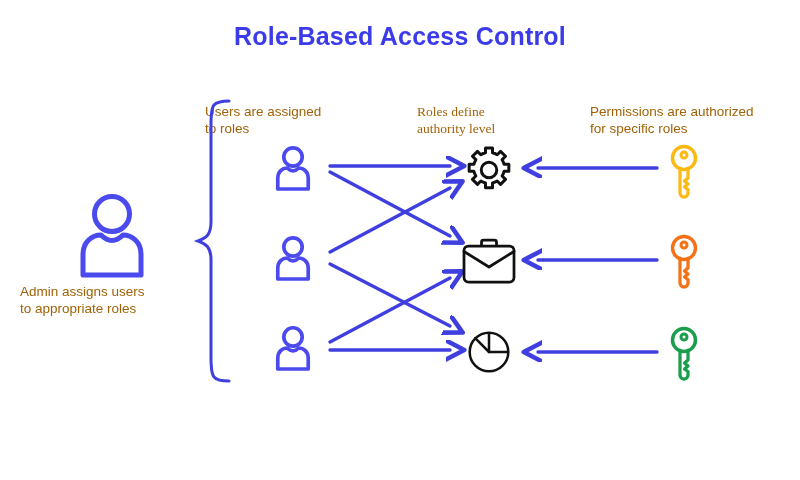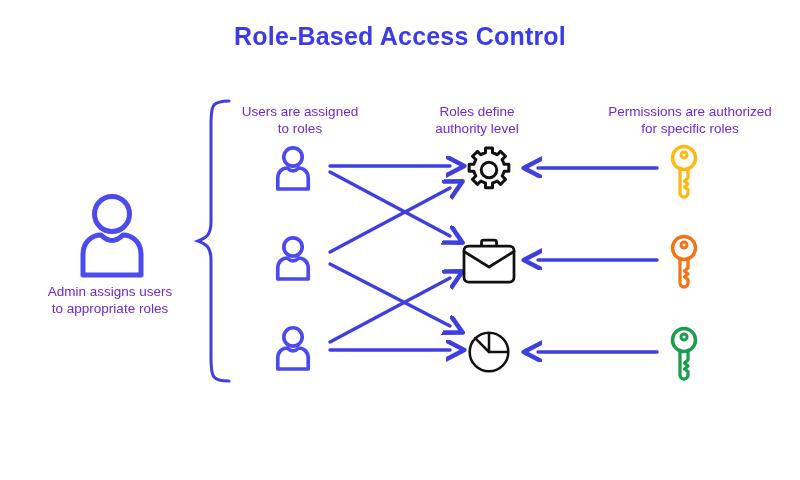--- a/index.html
+++ b/index.html
@@ -24,28 +24,28 @@
     top: 22px;
     width: 800px;
     text-align: center;
     font-size: 25px;
     font-weight: bold;
     color: #3b3bea;
     letter-spacing: 0.2px;
   }
   .caption {
     position: absolute;
-    text-align: center;
+    text-align: left;
     font-size: 13.5px;
     line-height: 17px;
-    color: #6d28d9;
+    color: #a16207;
     white-space: pre-line;
   }
   .cap-users   { left: 205px; top: 103px; width: 190px; }
-  .cap-roles   { left: 402px; top: 103px; width: 150px; }
+  .cap-roles   { left: 417px; top: 103px; width: 150px; font-family: Liberation Serif, serif; }
   .cap-perms   { left: 590px; top: 103px; width: 200px; }
   .cap-admin   { left: 20px;  top: 283px; width: 180px; }
 
   .icon-wrap {
     position: absolute;
   }
   svg { display: block; overflow: visible; }
   #flow {
     position: absolute;
     left: 0; top: 0;

